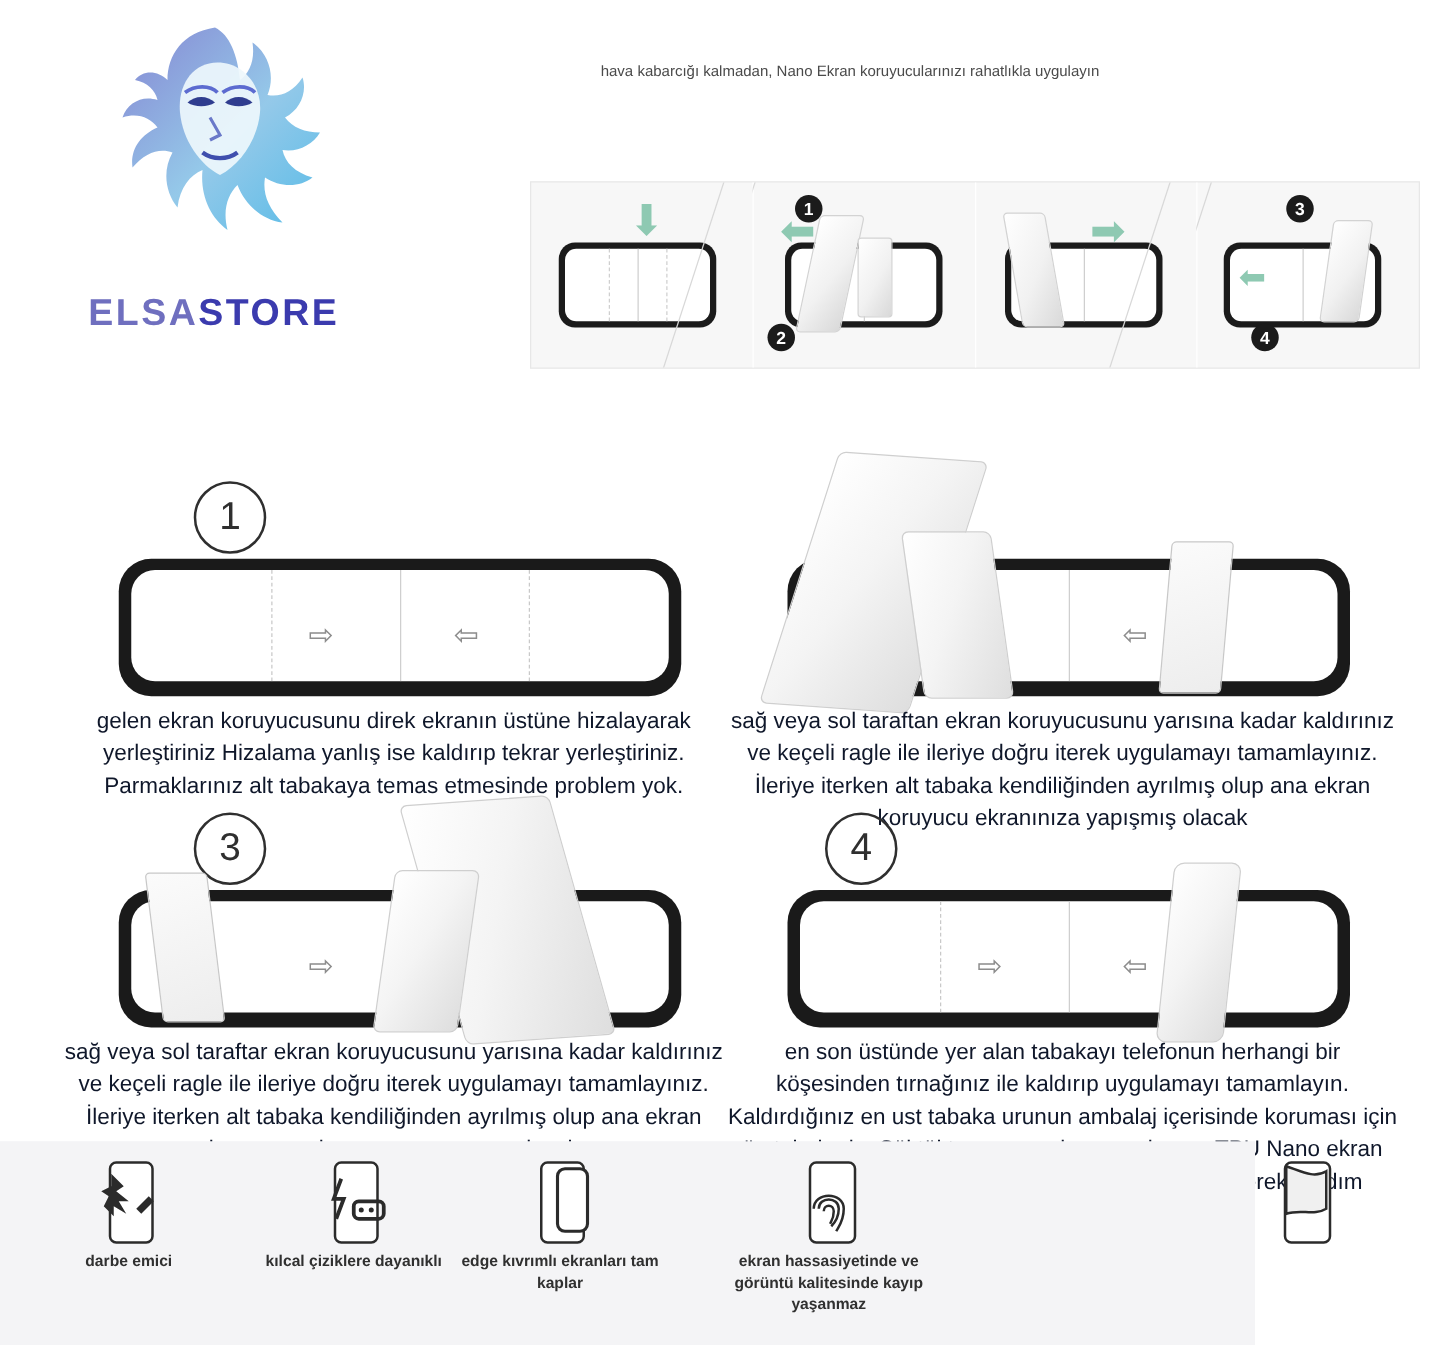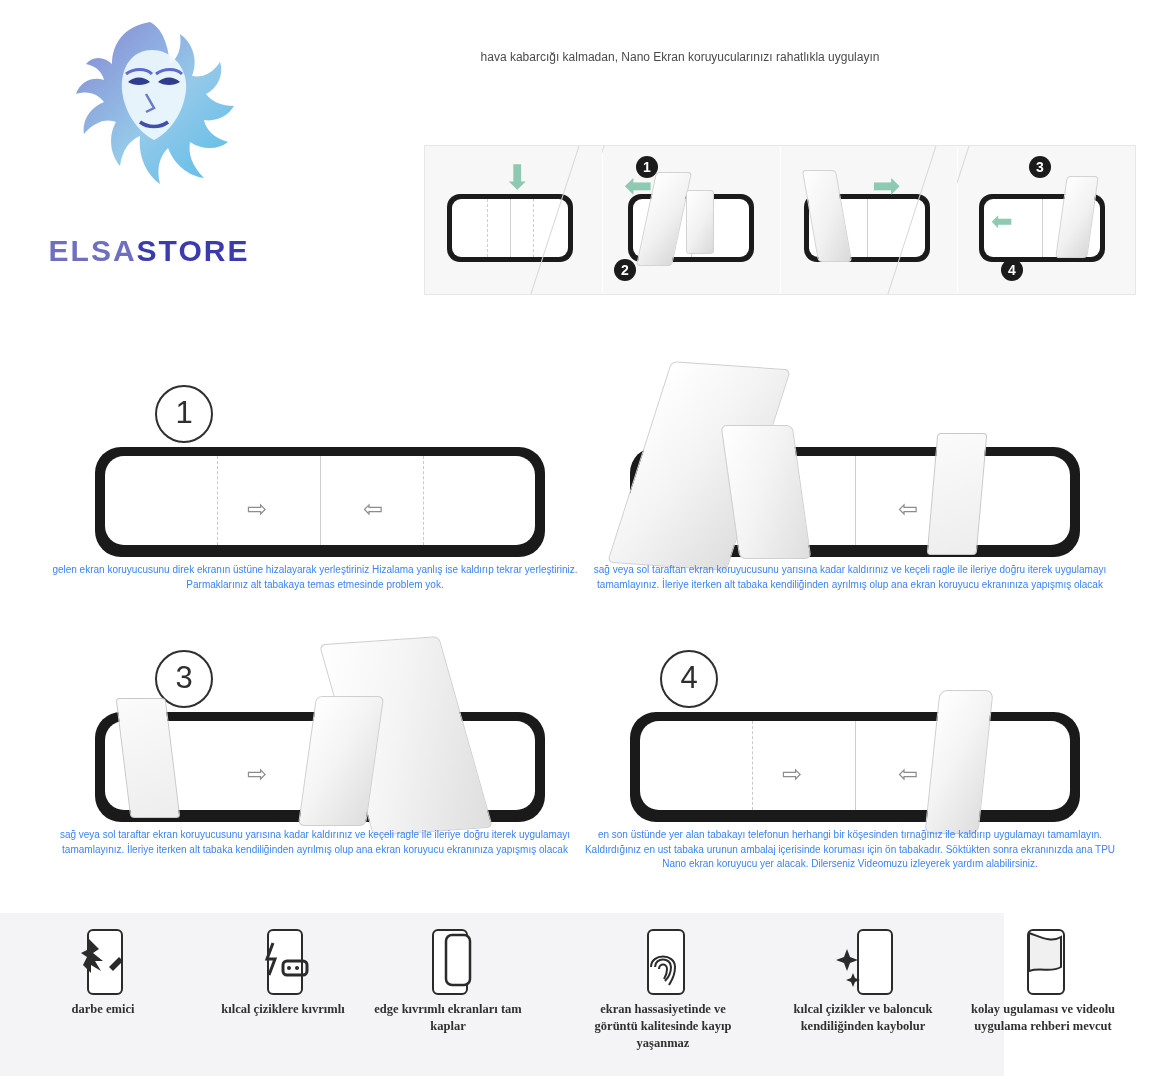--- a/index.html
+++ b/index.html
@@ -18,21 +18,21 @@
 
   
   #header {
     position: absolute;
     left: 0; top: 0;
     width: 1160px;
     height: 310px;
   }
   #brand {
     position: absolute;
-    left: 14px; top: 16px;
+    left: 36px; top: 16px;
     width: 270px;
     height: 260px;
   }
   #brand-mark {
     position: absolute;
     left: 40px; top: 0;
     width: 200px; height: 205px;
   }
   #brand-name {
     position: absolute;
@@ -230,33 +230,32 @@
     position: absolute;
     background: linear-gradient(160deg, #fbfbfb 0%, #ededed 100%);
     border: 1px solid #c8c8c8;
   }
 
   .step-caption {
     position: absolute;
     left: 0; top: 178px;
     width: 540px;
     text-align: center;
-    font-size: 10px;
+    font-size: 18px;
     line-height: 1.45;
-    color: #3b82f6;
+    color: #0f172a;
   }
 
   
   #features {
     position: absolute;
     left: 0; top: 913px;
     width: 1004px;
     height: 163px;
     background: #f4f4f6;
-    font-family: Liberation Serif, serif;
   }
   .feature {
     position: absolute;
     top: 14px;
     width: 170px;
     text-align: center;
   }
   .feature .ficon {
     width: 56px;
     height: 68px;
@@ -459,21 +458,21 @@
   <div class="feature f2">
     <div class="ficon">
       <div class="feat-phone"></div>
       <svg width="56" height="68" viewBox="0 0 56 68" style="position:absolute;left:0;top:0;">
         <path d="M18 16 L12 32 L20 32 L14 48" stroke="#2b2b2b" stroke-width="3" fill="none"></path>
         <rect x="28" y="34" width="24" height="14" rx="4" fill="none" stroke="#2b2b2b" stroke-width="3"></rect>
         <circle cx="34" cy="41" r="2" fill="#2b2b2b"></circle>
         <circle cx="42" cy="41" r="2" fill="#2b2b2b"></circle>
       </svg>
     </div>
-    <div class="flabel">kılcal çiziklere kıvrımlı</div>
+    <div class="flabel">kılcal çiziklere dayanıklı</div>
   </div>
 
   <div class="feature f3">
     <div class="ficon">
       <div class="feat-phone"></div>
       <svg width="56" height="68" viewBox="0 0 56 68" style="position:absolute;left:0;top:0;">
         <rect x="26" y="8" width="24" height="50" rx="6" fill="#ffffff" stroke="#2b2b2b" stroke-width="2.5"></rect>
       </svg>
     </div>
     <div class="flabel">edge kıvrımlı ekranları tam kaplar</div>
@@ -486,33 +485,22 @@
         <g stroke="#2b2b2b" stroke-width="2" fill="none">
           <path d="M20 40 C20 30 36 30 36 40 C36 48 32 52 30 54"></path>
           <path d="M16 40 C16 26 40 26 40 40 C40 50 36 54 34 58"></path>
           <path d="M24 42 C24 36 32 36 32 42 C32 48 30 50 29 52"></path>
         </g>
       </svg>
     </div>
     <div class="flabel">ekran hassasiyetinde ve görüntü kalitesinde kayıp yaşanmaz</div>
   </div>
 
-  <div class="feature f5">
-    <div class="ficon">
-      <div class="feat-phone" style="left:22px;"></div>
-      <svg width="56" height="68" viewBox="0 0 56 68" style="position:absolute;left:0;top:0;">
-        <path d="M12 22 L15 30 L23 33 L15 36 L12 44 L9 36 L1 33 L9 30 Z" fill="#2b2b2b"></path>
-        <path d="M18 46 L20 51 L25 53 L20 55 L18 60 L16 55 L11 53 L16 51 Z" fill="#2b2b2b"></path>
-      </svg>
-    </div>
-    <div class="flabel">kılcal çizikler ve baloncuk kendiliğinden kaybolur</div>
-  </div>
 
   <div class="feature f6">
     <div class="ficon">
       <div class="feat-phone" style="left:12px; width:34px;"></div>
       <svg width="56" height="68" viewBox="0 0 56 68" style="position:absolute;left:0;top:0;">
         <path d="M14 6 C26 10 36 16 46 10 L46 40 C36 46 26 40 14 44 Z" fill="#f0f0f0" stroke="#2b2b2b" stroke-width="2"></path>
       </svg>
     </div>
-    <div class="flabel">kolay ugulaması ve videolu uygulama rehberi mevcut</div>
   </div>
 </div>
 
 </body></html>

